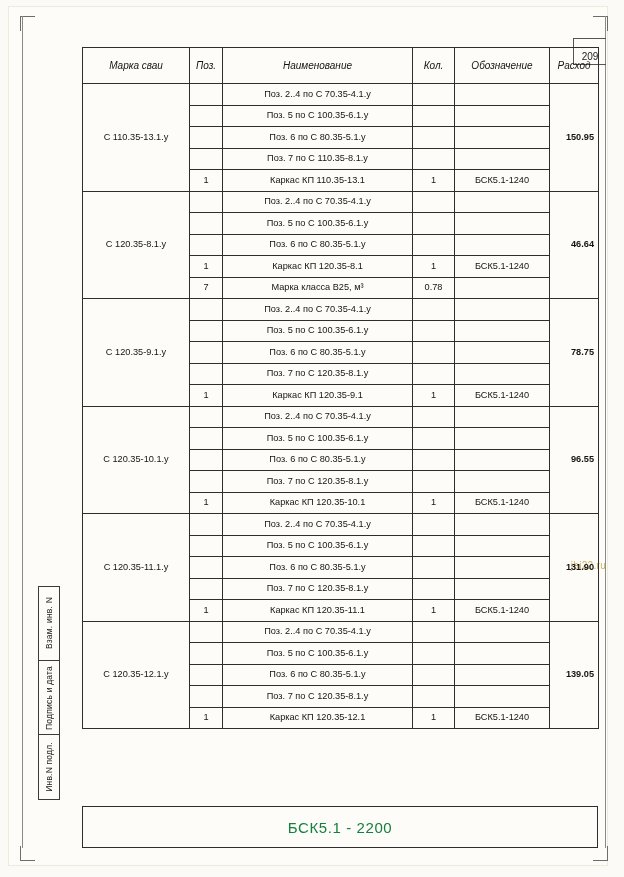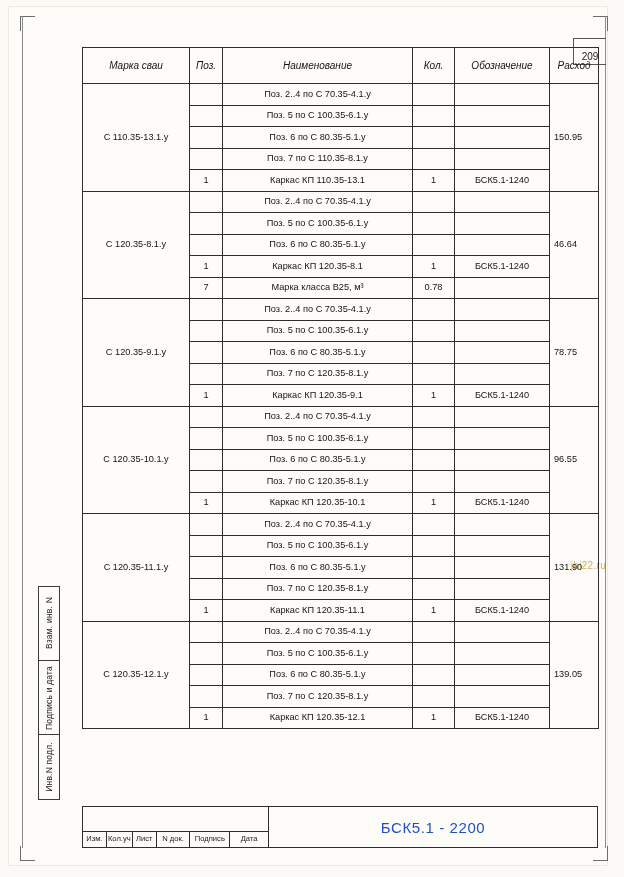--- a/index.html
+++ b/index.html
@@ -152,21 +152,21 @@
   col.c-name   { width: 190px; }
   col.c-qty    { width: 42px; }
   col.c-desig  { width: 95px; }
   col.c-use    { width: 49px; }
 
   td.mark   { text-align: center; margin-left: 10px; }
   td.pos    { text-align: center; }
   td.name   { text-align: center; padding-left: 8px; }
   td.qty    { text-align: center; }
   td.desig  { text-align: center; }
-  td.use    { text-align: left; }
+  td.use    { text-align: right; font-weight: bold; }
 
   
   tr.group-start > td { border-top: 1.4px solid #1d1d1d; }
 
   
   .title-block {
     position: absolute;
     left: 82px;
     top: 806px;
     width: 516px;
@@ -209,21 +209,21 @@
 
   .tb-right {
     flex: 1;
     display: flex;
     align-items: center;
     justify-content: center;
   }
   .tb-right .doc-code {
     font-size: 15px;
     letter-spacing: 0.6px;
-    color: #1d4ed8;
+    color: #15803d;
   }
 </style>
 </head>
 <body>
 
 <div class="scan">
   <div class="paper"></div>
 
   <div class="corner tl"></div>
   <div class="corner tr"></div>
@@ -460,28 +460,17 @@
             <td class="pos">1</td>
             <td class="name">Каркас КП 120.35-12.1</td>
             <td class="qty">1</td>
             <td class="desig">БСК5.1-1240</td>
           </tr>
         </tbody>
     </table>
   </div>
 
   <div class="title-block">
-    <div class="tb-left">
-      <div class="row-top"></div>
-      <div class="row-bot">
-        <div class="w-izm">Изм.</div>
-        <div class="w-kol">Кол.уч</div>
-        <div class="w-list">Лист</div>
-        <div class="w-dok">N док.</div>
-        <div class="w-podp">Подпись</div>
-        <div class="w-data">Дата</div>
-      </div>
-    </div>
     <div class="tb-right">
       <div class="doc-code">БСК5.1 - 2200</div>
     </div>
   </div>
 </div>
 
 </body></html>

